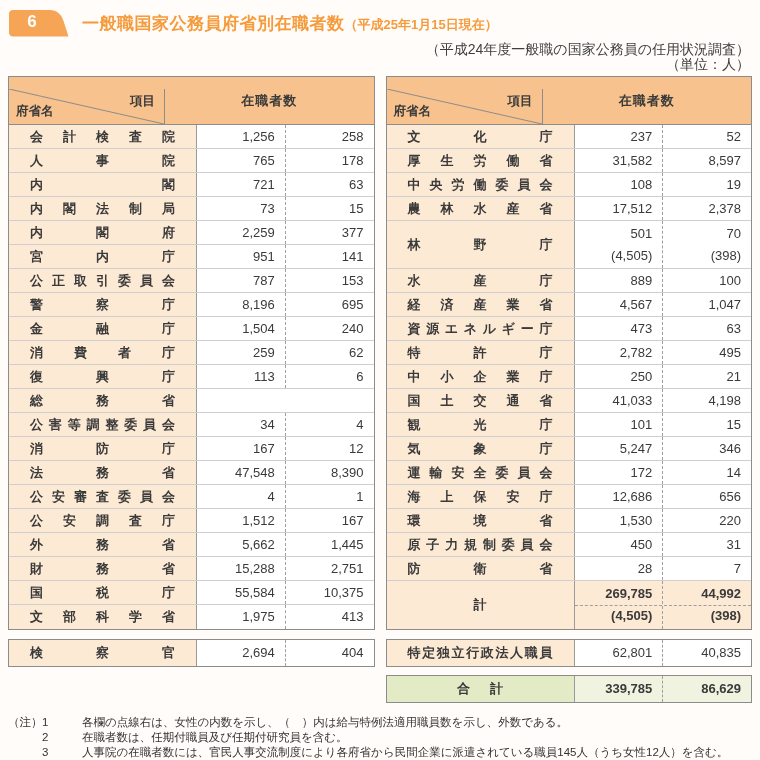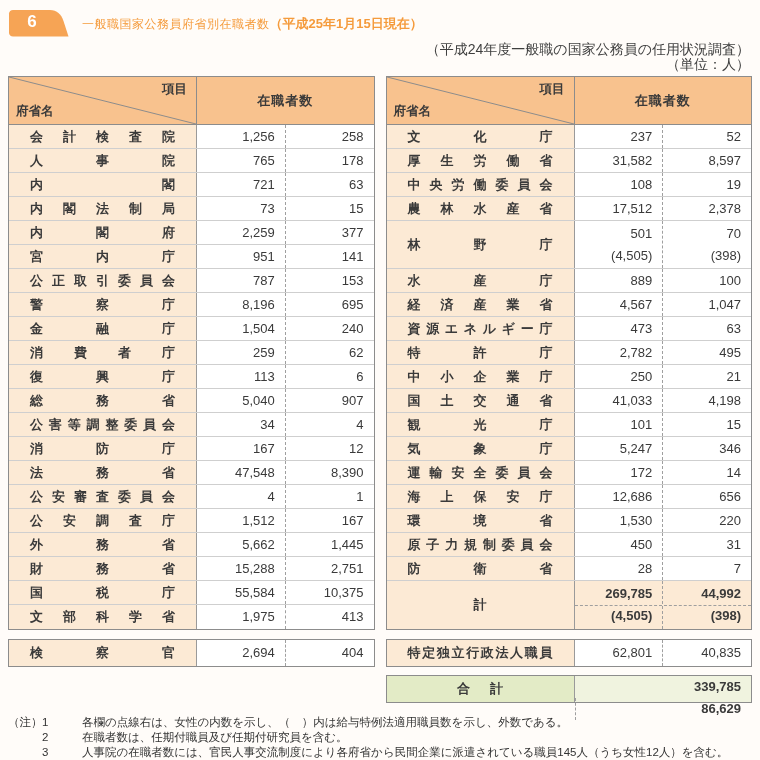--- a/index.html
+++ b/index.html
@@ -11,29 +11,29 @@
   body{
     width:760px;height:760px;background:#FFFCF9;overflow:hidden;
     font-family:"Liberation Sans","DejaVu Sans",sans-serif;color:var(--text);
     padding:8px 8px 0 8px;
   }
   
   .title-row{display:flex;align-items:center;gap:12px;height:30px;margin-bottom:4px;}
   .badge{position:relative;width:62px;height:28px;flex:0 0 auto;}
   .badge svg{position:absolute;left:0;top:0;}
   .badge .num{position:absolute;left:0;width:48px;text-align:center;top:3px;color:#fff;font-size:17px;font-weight:700;}
-  .title-main{font-size:12px;font-weight:400;color:var(--accent);letter-spacing:.5px;}
+  .title-main{font-size:17px;font-weight:700;color:var(--accent);letter-spacing:.5px;}
   .title-date{font-size:13px;font-weight:700;color:var(--accent);}
   .right-note{ text-align:right;font-size:14px;color:#3F3F3F;line-height:15px;padding-right:2px;}
   
   .tables-wrap{display:flex;gap:11px;margin-top:4px;}
   .tcol{flex:1 1 0;}
   .maintable{border:1.5px solid var(--border_dark);background:#fff;}
   .t-head{display:flex;height:48px;background:var(--header_bg);border-bottom:1px solid var(--border_dark);}
-  .t-head-diag{position:relative;width:188px;border-right:1px solid var(--border_dark);}
+  .t-head-diag{position:relative;width:156px;border-right:1px solid var(--border_dark);margin-top:12px;}
   .t-head-diag svg{position:absolute;inset:0;width:100%;height:100%;}
   .diag-item{position:absolute;top:4px;right:9px;font-size:12.5px;font-weight:700;}
   .diag-ministry{position:absolute;bottom:4px;left:7px;font-size:12.5px;font-weight:700;}
   .t-head-staff{flex:1;display:flex;align-items:center;justify-content:center;font-size:13px;font-weight:700;letter-spacing:1px;}
   .t-row{display:flex;height:24px;border-bottom:1px solid var(--border_light);}
   .t-body .t-row:last-child{border-bottom:none;}
   .t-row.tall{height:48px;}
   .t-label{width:188px;background:var(--label_bg);display:flex;align-items:center;justify-content:space-between;
     padding:0 21px;font-size:13px;font-weight:700;border-right:1px solid #9A9A9A;}
   .t-label.center{justify-content:center;gap:20px;}
@@ -42,21 +42,21 @@
   .t-col2{border-left:1px dashed var(--dash);}
   .t-val{text-align:right;padding-right:10px;font-size:13px;line-height:22px;}
   .t-row.bold .t-val{font-weight:700;margin-left:12px;}
   .t-row.fill .t-nums{background:var(--label_bg);}
   .mid-dash{position:absolute;left:0;right:0;top:50%;border-top:1px dashed var(--dash);}
   .single{margin-top:9px;}
   .single .t-row{height:26px;border-bottom:none;}
   .grand{margin-top:8px;}
   .grand .t-row{height:26px;border-bottom:none;}
   .grand .t-label{background:var(--total_label_bg);}
-  .grand .t-nums{background:var(--total_value_bg);flex-direction:column;}
+  .grand .t-nums{background:var(--total_value_bg);}
   
   .notes{margin-top:12px;font-size:11.5px;color:#333;}
   .note-line{display:flex;line-height:15px;}
   .n-prefix{width:34px;flex:0 0 auto;}
   .n-num{width:16px;flex:0 0 auto;}
   .n-text{flex:1;margin-left:24px;}
 </style>
 </head>
 <body>
 
@@ -260,28 +260,20 @@
                 <div class="t-val">6</div>
               </div>
             </div>
           </div>
           <div class="t-row">
             <div class="t-label">
               <span>総</span>
               <span>務</span>
               <span>省</span>
             </div>
-            <div class="t-nums">
-              <div class="t-col t-col1">
-                <div class="t-val">5,040</div>
-              </div>
-              <div class="t-col t-col2">
-                <div class="t-val">907</div>
-              </div>
-            </div>
           </div>
           <div class="t-row">
             <div class="t-label">
               <span>公</span>
               <span>害</span>
               <span>等</span>
               <span>調</span>
               <span>整</span>
               <span>委</span>
               <span>員</span>

